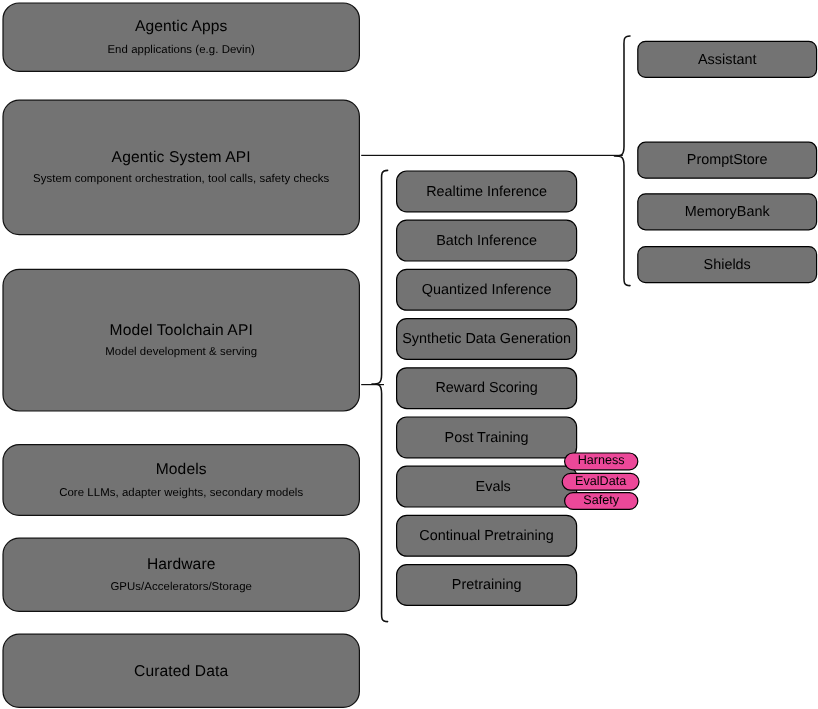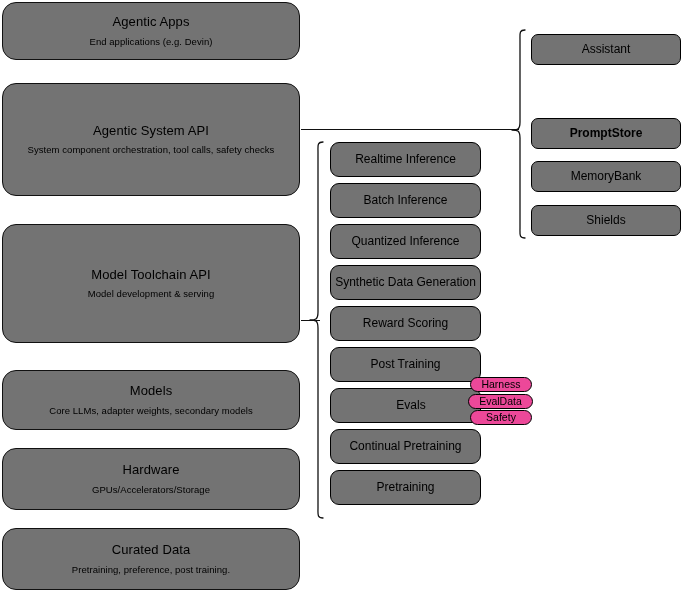--- a/index.html
+++ b/index.html
@@ -140,21 +140,20 @@
     <div class="layer-sub">Core LLMs, adapter weights, secondary models</div>
   </div>
 
   <div class="box layer-box" style="top:448px;height:62px;">
     <div class="layer-title">Hardware</div>
     <div class="layer-sub">GPUs/Accelerators/Storage</div>
   </div>
 
   <div class="box layer-box" style="top:528px;height:62px;">
     <div class="layer-title">Curated Data</div>
-    <div class="layer-sub">Pretraining, preference, post training.</div>
   </div>
 
   <div class="hline" style="left:301px;top:129px;width:218px;"></div>
 
   <div class="hline" style="left:301px;top:320px;width:19px;"></div>
 
   <svg class="brace" style="left:309px;top:140px;" width="16" height="380" viewBox="0 0 16 380">
     <path d="M14 2
              C 8 2, 9 6, 9 12
              L 9 172
@@ -208,21 +207,21 @@
   <div class="pill" style="left:468px;top:394px;width:65px;text-align:right;">
     <span>EvalData</span>
   </div>
   <div class="pill" style="left:470px;top:410px;width:62px;">
     <span>Safety</span>
   </div>
 
   <div class="box right-box" style="top:34px;">
     <span>Assistant</span>
   </div>
-  <div class="box right-box" style="top:118px;font-weight:bold;">
+  <div class="box right-box" style="top:118px;">
     <span>PromptStore</span>
   </div>
   <div class="box right-box" style="top:161px;">
     <span>MemoryBank</span>
   </div>
   <div class="box right-box" style="top:205px;">
     <span>Shields</span>
   </div>
 
 </div>

